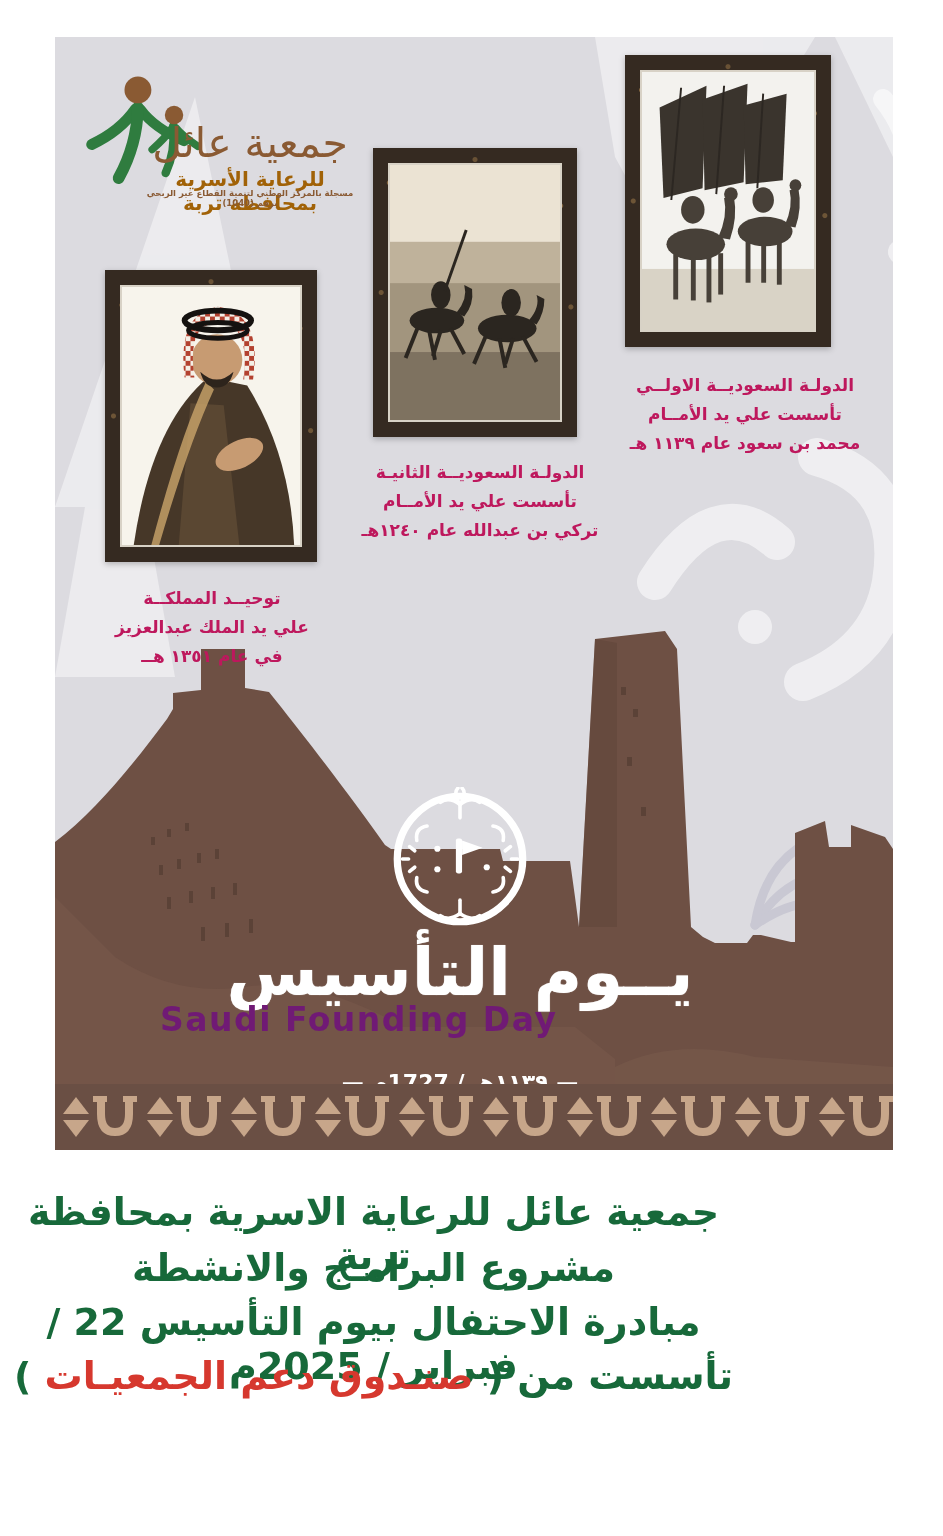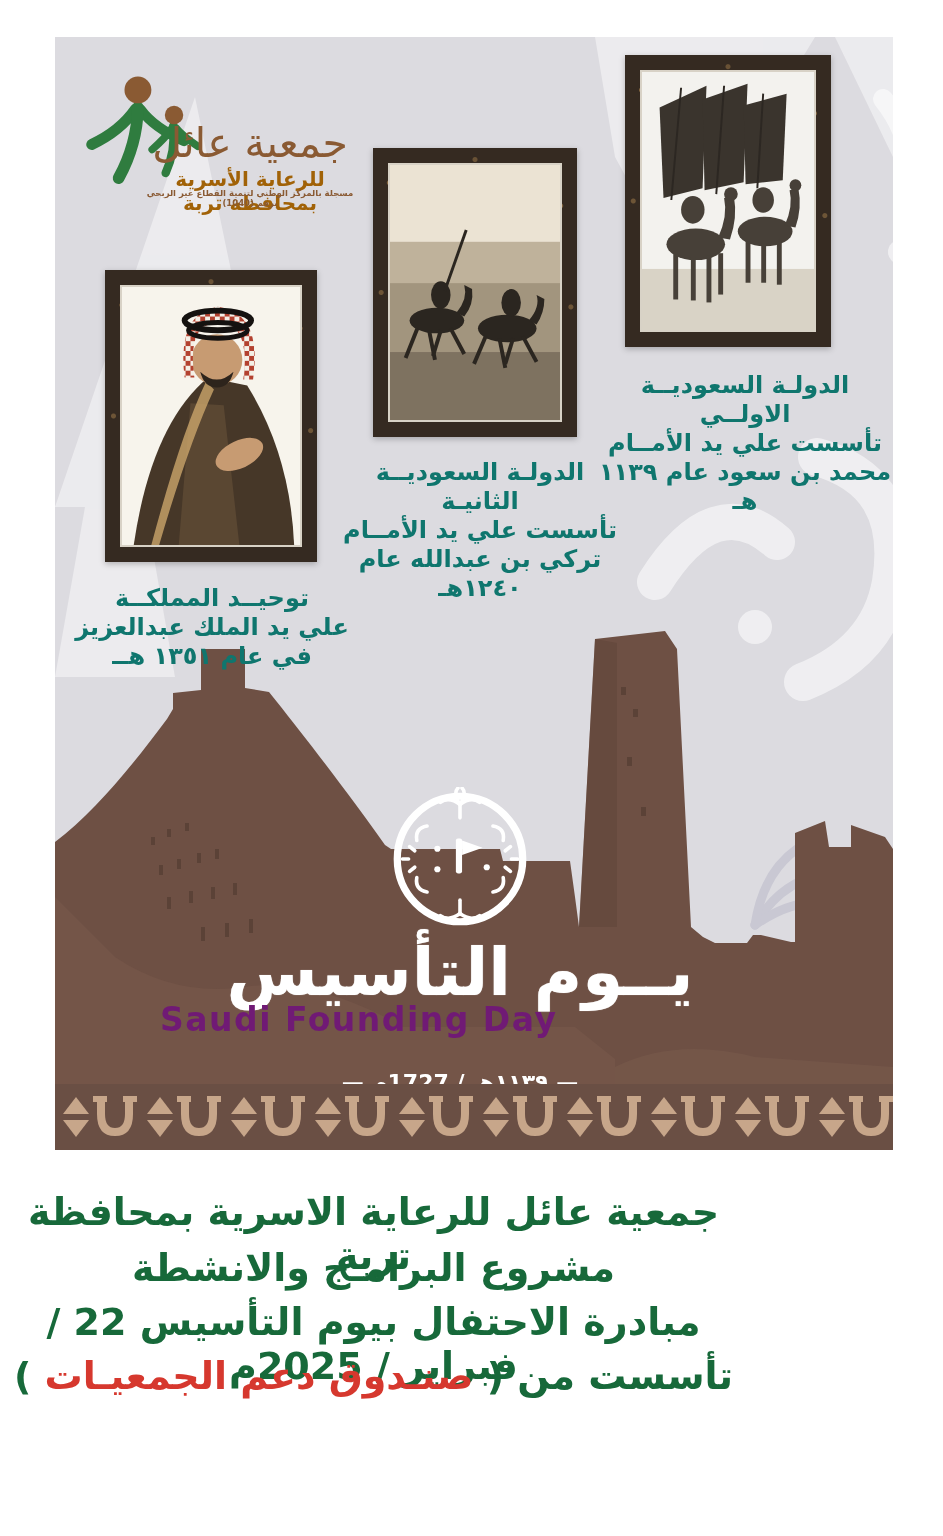--- a/index.html
+++ b/index.html
@@ -33,21 +33,21 @@
              radial-gradient(circle at 4% 50%, rgba(156,120,72,.55) 0 2px, transparent 3px),
              radial-gradient(circle at 97% 55%, rgba(156,120,72,.55) 0 2px, transparent 3px);
   }
   .frame .ph { width:100%; height:100%; display:block; border:2px solid #d8d2c6; }
   .frame-camels   { left:570px; top:18px;  width:206px; height:292px; }
   .frame-horsemen { left:318px; top:111px; width:204px; height:289px; }
   .frame-king     { left:50px;  top:233px; width:212px; height:292px; }
 
   
   .caption { position:absolute; z-index:3; direction:rtl; text-align:center;
-             color:#0f766e; font-weight:bold; font-size:24px; line-height:29px; }
+             color:#be185d; font-weight:bold; font-size:17px; line-height:29px; }
   .cap-1 { left:540px; top:334px; width:300px; }
   .cap-2 { left:280px; top:421px; width:290px; }
   .cap-3 { left:17px;  top:547px; width:280px; }
 
   
   .diriyah { position:absolute; left:0; top:560px; width:838px; height:553px; z-index:2; }
 
   
   .fday { position:absolute; left:0; top:0; width:838px; height:1113px; z-index:4; pointer-events:none; }
   .fday-seal { position:absolute; left:333px; top:750px; width:144px; height:144px; }

